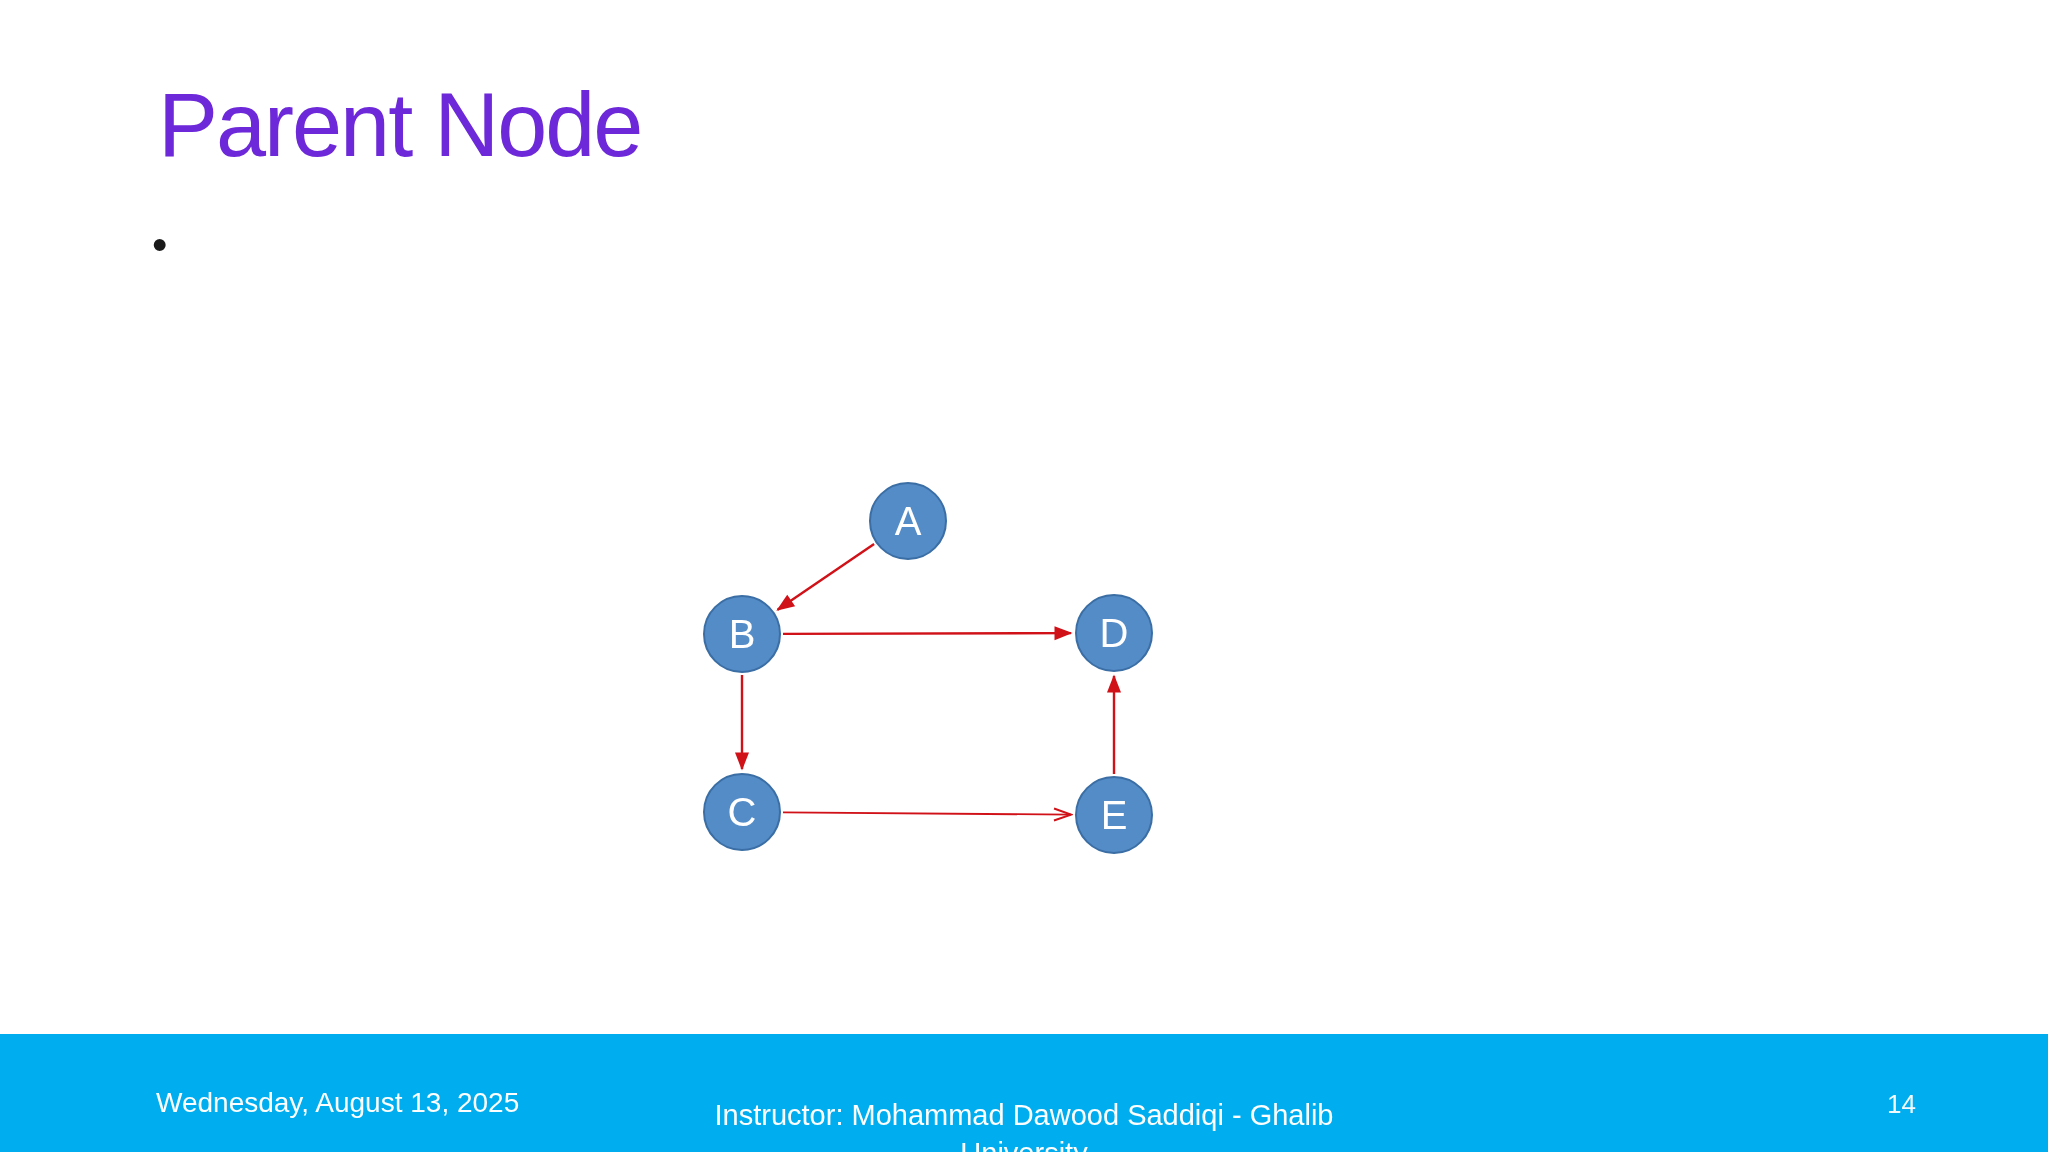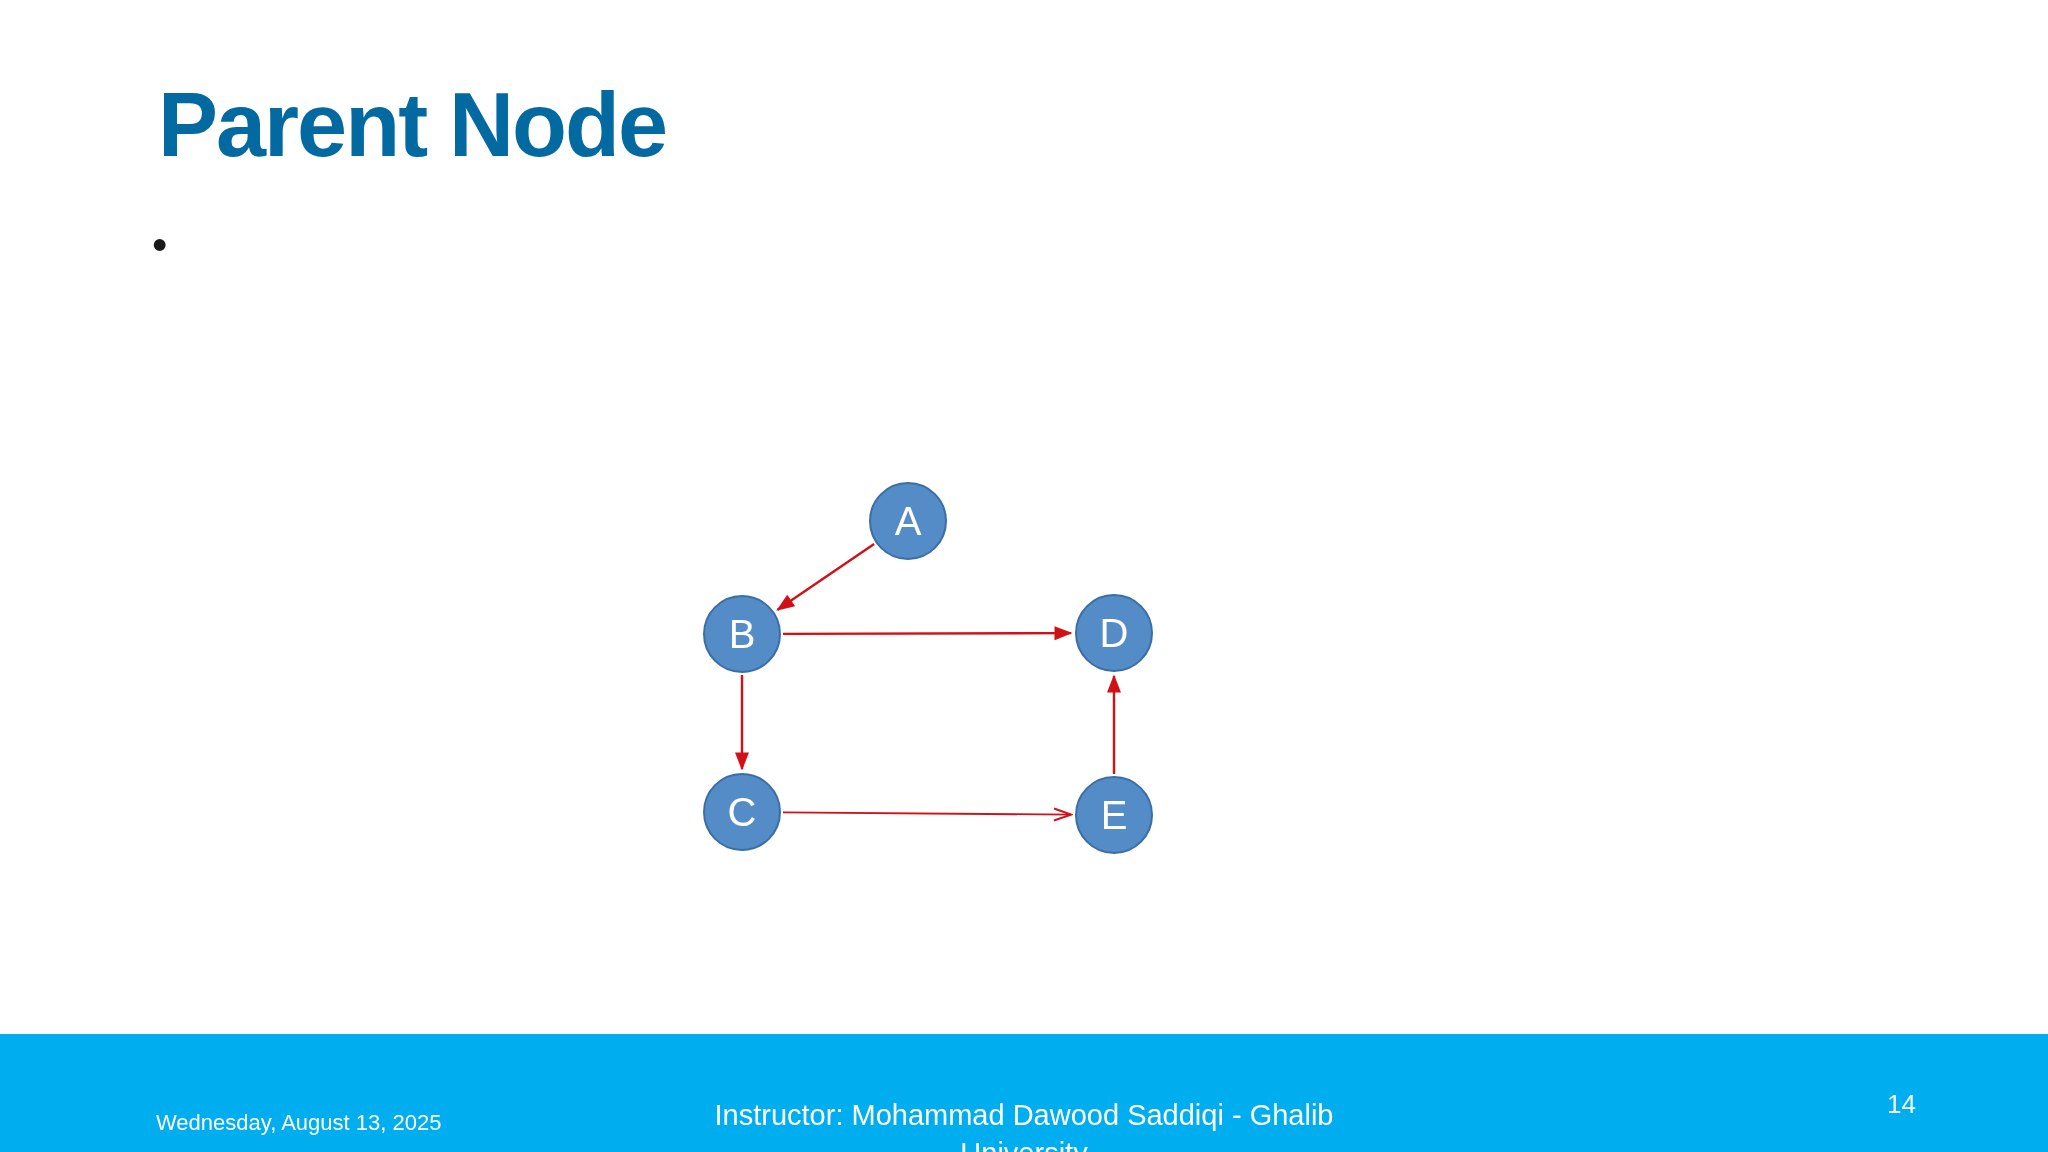--- a/index.html
+++ b/index.html
@@ -7,24 +7,24 @@
     position:relative;
     width:2048px;height:1152px;
     background:#ffffff;
     overflow:hidden;
     font-family:"Liberation Sans", sans-serif;
   }
   .title{
     position:absolute;
     left:158px;top:71px;
     font-size:90px;
-    font-weight:700;
+    font-weight:400;
     letter-spacing:-2px;
     line-height:1.2;
-    color:#0369a1;
+    color:#6d28d9;
     white-space:nowrap;
   }
   .bullet-dot{
     position:absolute;
     left:152px;top:215px;
     font-size:44px;
     line-height:59px;
     color:#1a1a1a;
   }
   .bullet-text{
@@ -48,25 +48,24 @@
     font-size:40px;
   }
   .footer{
     position:absolute;
     left:0;top:1034px;
     width:2048px;height:118px;
   }
   .footer-date{
     position:absolute;
     left:156px;top:1086px;
-    font-size:22px;
+    font-size:28px;
     line-height:34px;
     color:#fdfeff;
     white-space:nowrap;
-    margin-top:20px;
   }
   .footer-center{
     position:absolute;
     left:684px;top:1077px;
     width:680px;
     font-size:29px;
     line-height:38px;
     text-align:center;
     color:#fdfeff;
     margin-top:19px;

